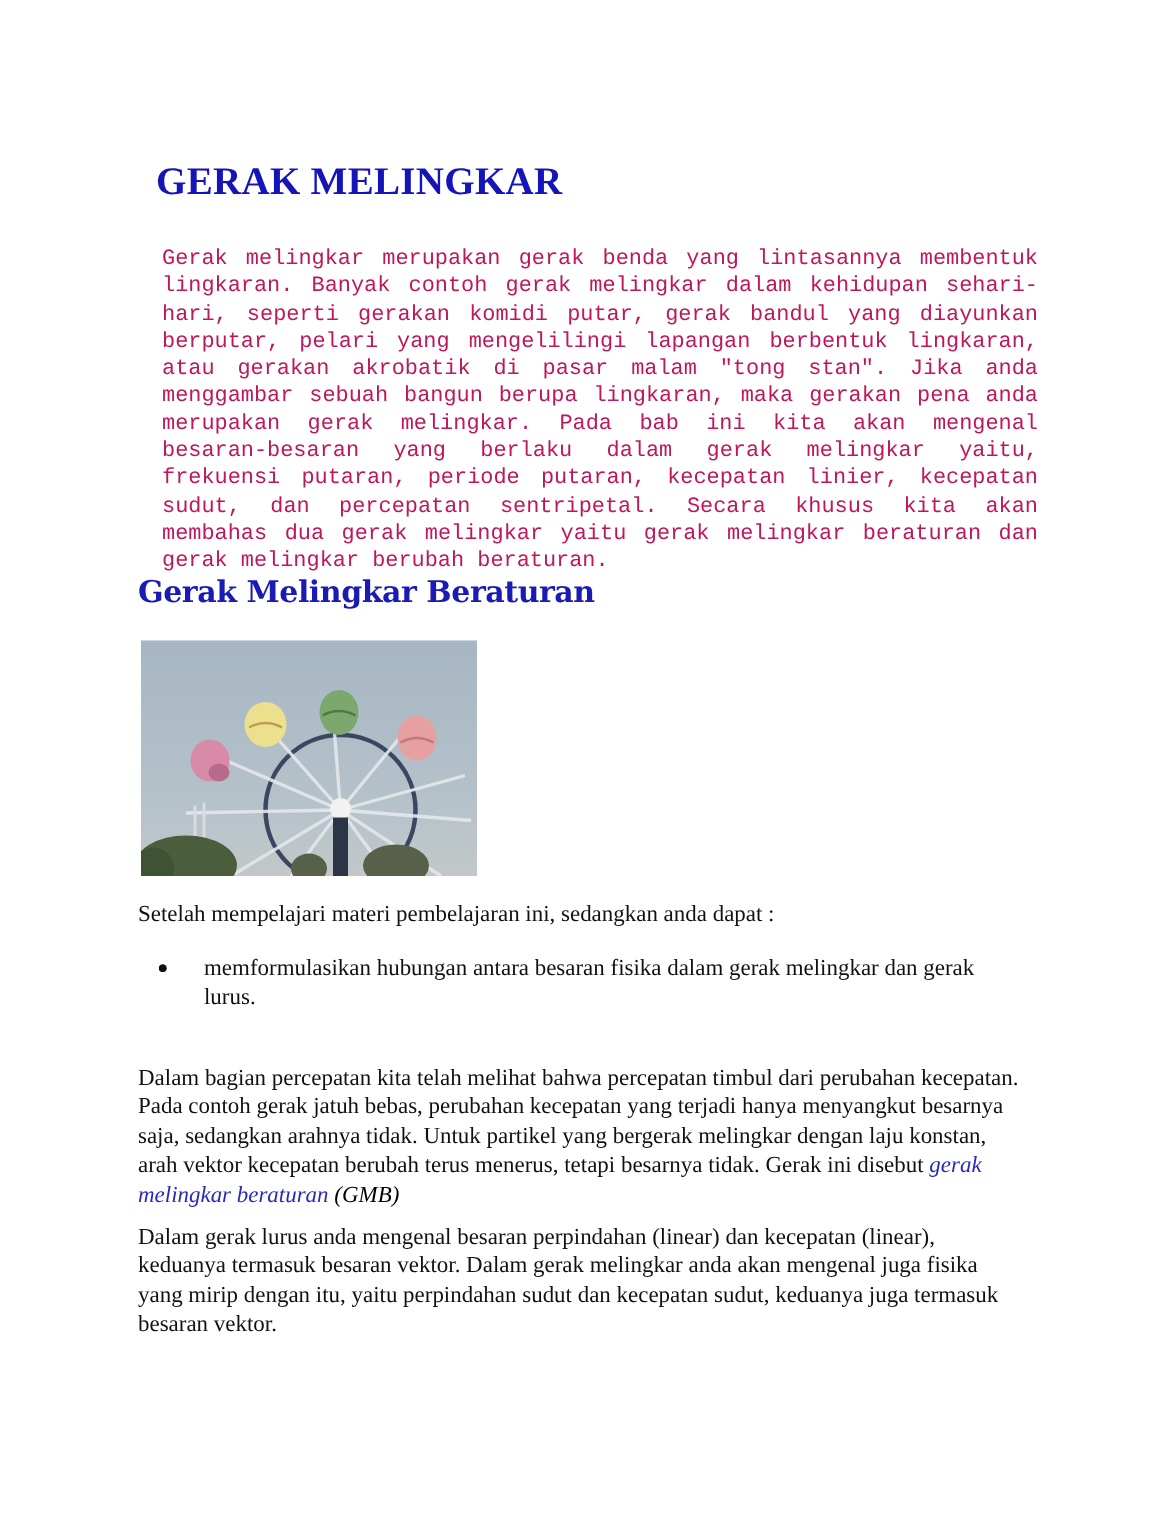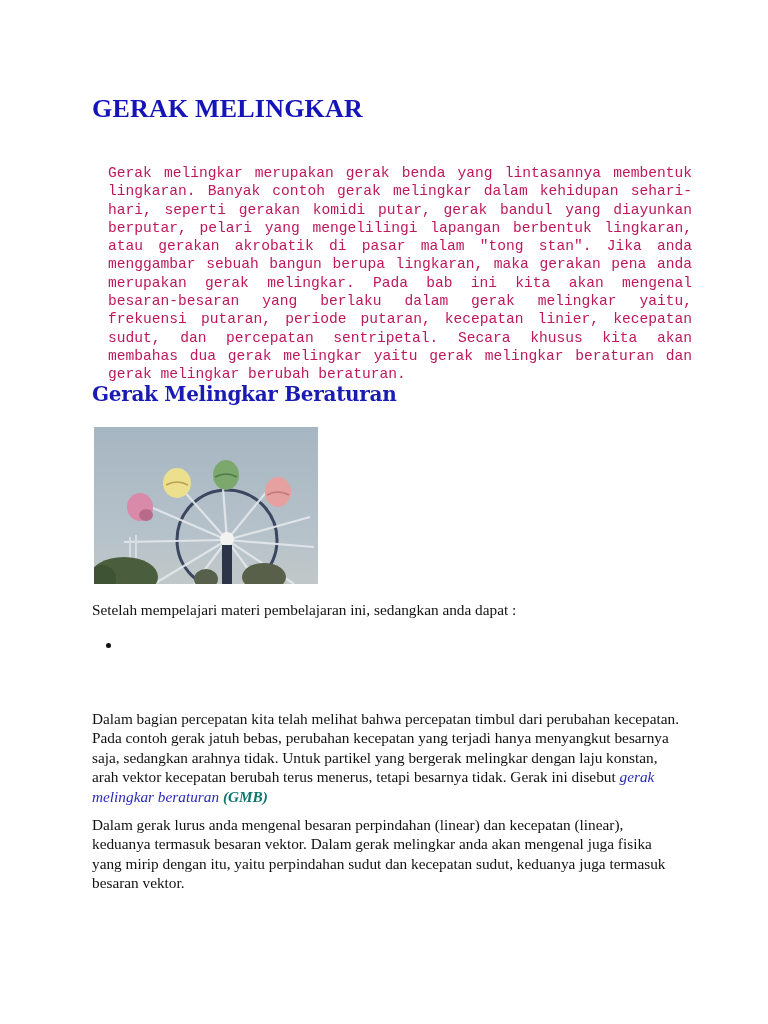--- a/index.html
+++ b/index.html
@@ -23,21 +23,21 @@
     .h1 {
       position: absolute;
       left: 0;
       top: 94px;
       font-family: "Liberation Serif", "DejaVu Serif", serif;
       font-weight: bold;
       font-size: 26px;
       color: #1414b8;
       letter-spacing: 0.2px;
       white-space: nowrap;
-      margin: 0;
+      margin: 12px;
     }
     .intro {
       position: absolute;
       left: 0;
       top: 148px;
       width: 584px;
       font-family: Liberation Mono, monospace;
       font-size: 14.6px;
       line-height: 18.3px;
       text-align: justify;
@@ -108,22 +108,22 @@
       left: 0;
       top: 709px;
       width: 590px;
       margin: 0;
     }
     .p-accel .em-link {
       font-style: italic;
       color: #2a2ab8;
     }
     .p-accel .em-link b {
-      font-weight: bold;
-      color: #0f766e;
+      font-weight: normal;
+      color: #000000;
       text-align: right;
     }
     .p-linear {
       position: absolute;
       left: 0;
       top: 815px;
       width: 590px;
       margin: 0;
     }
   </style>
@@ -191,19 +191,23 @@
       <ellipse cx="112" cy="152" rx="12" ry="10" fill="#56604a"></ellipse>
     </svg>
   </div>
 
   <p class="serif-block p-after-photo">Setelah mempelajari materi pembelajaran ini, sedangkan anda dapat :</p>
 
   <ul class="serif-block goals">
     <li>
       <span class="bullet"></span>
     </li>
+    <li>
+      <span class="bullet"></span>
+      <span>memformulasikan hubungan antara besaran fisika dalam gerak melingkar dan gerak lurus.</span>
+    </li>
   </ul>
 
   <p class="serif-block p-accel"><span>Dalam bagian percepatan kita telah melihat bahwa percepatan timbul dari perubahan kecepatan. Pada contoh gerak jatuh bebas, perubahan kecepatan yang terjadi hanya menyangkut besarnya saja, sedangkan arahnya tidak. Untuk partikel yang bergerak melingkar dengan laju konstan, arah vektor kecepatan berubah terus menerus, tetapi besarnya tidak. Gerak ini disebut </span><span class="em-link"><span>gerak melingkar beraturan </span><b>(GMB)</b></span></p>
 
   <p class="serif-block p-linear">Dalam gerak lurus anda mengenal besaran perpindahan (linear) dan kecepatan (linear), keduanya termasuk besaran vektor. Dalam gerak melingkar anda akan mengenal juga fisika yang mirip dengan itu, yaitu perpindahan sudut dan kecepatan sudut, keduanya juga termasuk besaran vektor.</p>
 
 </div>
 
 </body></html>

